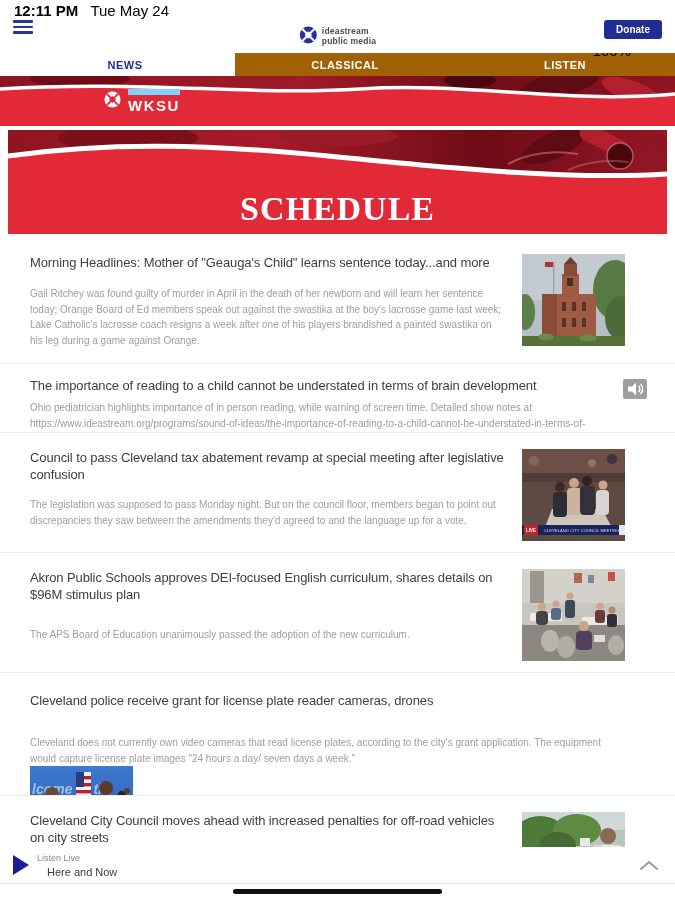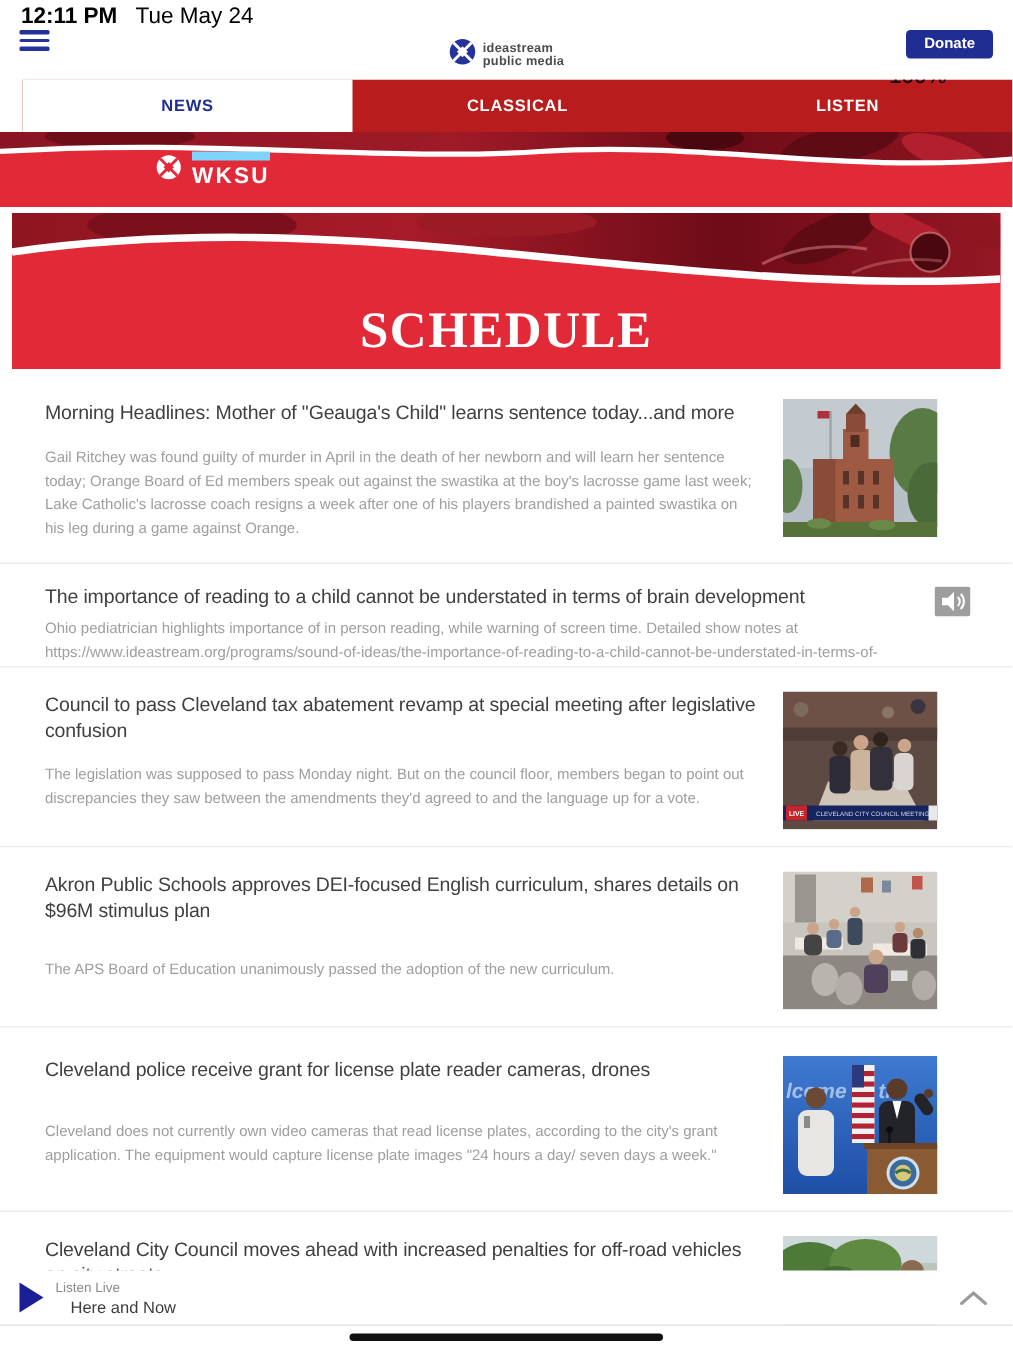--- a/index.html
+++ b/index.html
@@ -17,21 +17,21 @@
   .app-header { height:33px; display:flex; align-items:flex-start; padding:0 13px; position:relative; background:#fff; }
   .hamburger { width:20px; height:14px; display:flex; flex-direction:column; justify-content:space-between; cursor:pointer; }
   .hamburger span { display:block; height:2.6px; background:#26329b; border-radius:1px; }
   .brand { position:absolute; left:50%; top:50%; transform:translate(-50%,-50%);
     display:flex; align-items:center; gap:5px; }
   .brand-text { font-size:8.5px; line-height:1.1; color:#4c4c4c; font-weight:600; letter-spacing:.2px; }
   .donate-btn { margin-left:auto; background:#202d92; color:#fff; font-size:10px; font-weight:700;
     padding:4px 12px; border-radius:3px; border:none; cursor:pointer; }
 
   
-  .tab-bar { height:35px; display:flex; background:#b91c1c;margin-left:15px; }
+  .tab-bar { height:23px; display:flex; background:#a16207;margin-left:15px; }
   .tab { flex:1; display:flex; align-items:center; justify-content:center;
     color:#fff; font-size:11px; font-weight:700; letter-spacing:.5px; cursor:pointer; }
   .tab.active { background:#fff; color:#202d92; }
 
   
   .station-banner { position:relative; height:50px; background:#e22937; overflow:hidden; }
   .station-banner svg.bg { position:absolute; inset:0; }
   .station-logo { position:absolute; left:104px; top:13px; display:flex; align-items:center; gap:7px; }
   .station-name { color:#fff; font-size:15px; font-weight:700; letter-spacing:1.5px;
     border-top:6px solid #7dd3fc; padding-top:2px; }
@@ -47,21 +47,21 @@
     border-bottom:1px solid #ececec; background:#fff; cursor:pointer; }
   .article .txt { flex:1; margin-right:16px; }
   .article h3 { font-size:13px; font-weight:400; color:#404040; line-height:1.32; letter-spacing:-.1px; }
   .article p { font-size:10px; color:#9e9e9e; line-height:1.55; }
   .thumb { width:103px; height:92px; flex-shrink:0; overflow:hidden; }
   .a1 { height:128px; } .a1 p { margin-top:15px; }
   .a2 { height:69px; padding-top:13px; padding-right:28px; } .a2 p { margin-top:6px; }
   .a2 .audio-box { width:24px; height:20px; flex-shrink:0; margin-top:2px; }
   .a3 { height:120px; padding-top:16px; } .a3 p { margin-top:14px; }
   .a4 { height:120px; padding-top:16px; } .a4 p { margin-top:24px; }
-  .a5 { height:123px; padding-top:19px; } .a5 p { margin-top:26px; }
+  .a5 { height:123px; padding-top:19px;flex-direction:column; } .a5 p { margin-top:26px; }
   .a6 { height:100px; padding-top:16px; border-bottom:none; }
 
   
   .player-bar { position:absolute; left:0; right:0; bottom:17px; height:36px; background:#fff;
     display:flex; align-items:center; }
   .play-btn { margin-left:13px; width:0; height:0; cursor:pointer;
     border-left:16px solid #1a1f96; border-top:10px solid transparent; border-bottom:10px solid transparent; }
   .player-meta { margin-left:8px; }
   .player-status { font-size:9px; color:#8a8a8a; }
   .player-program { font-size:11px; color:#3c3c3c; margin-top:3px; margin-left:10px;text-align:center; }

